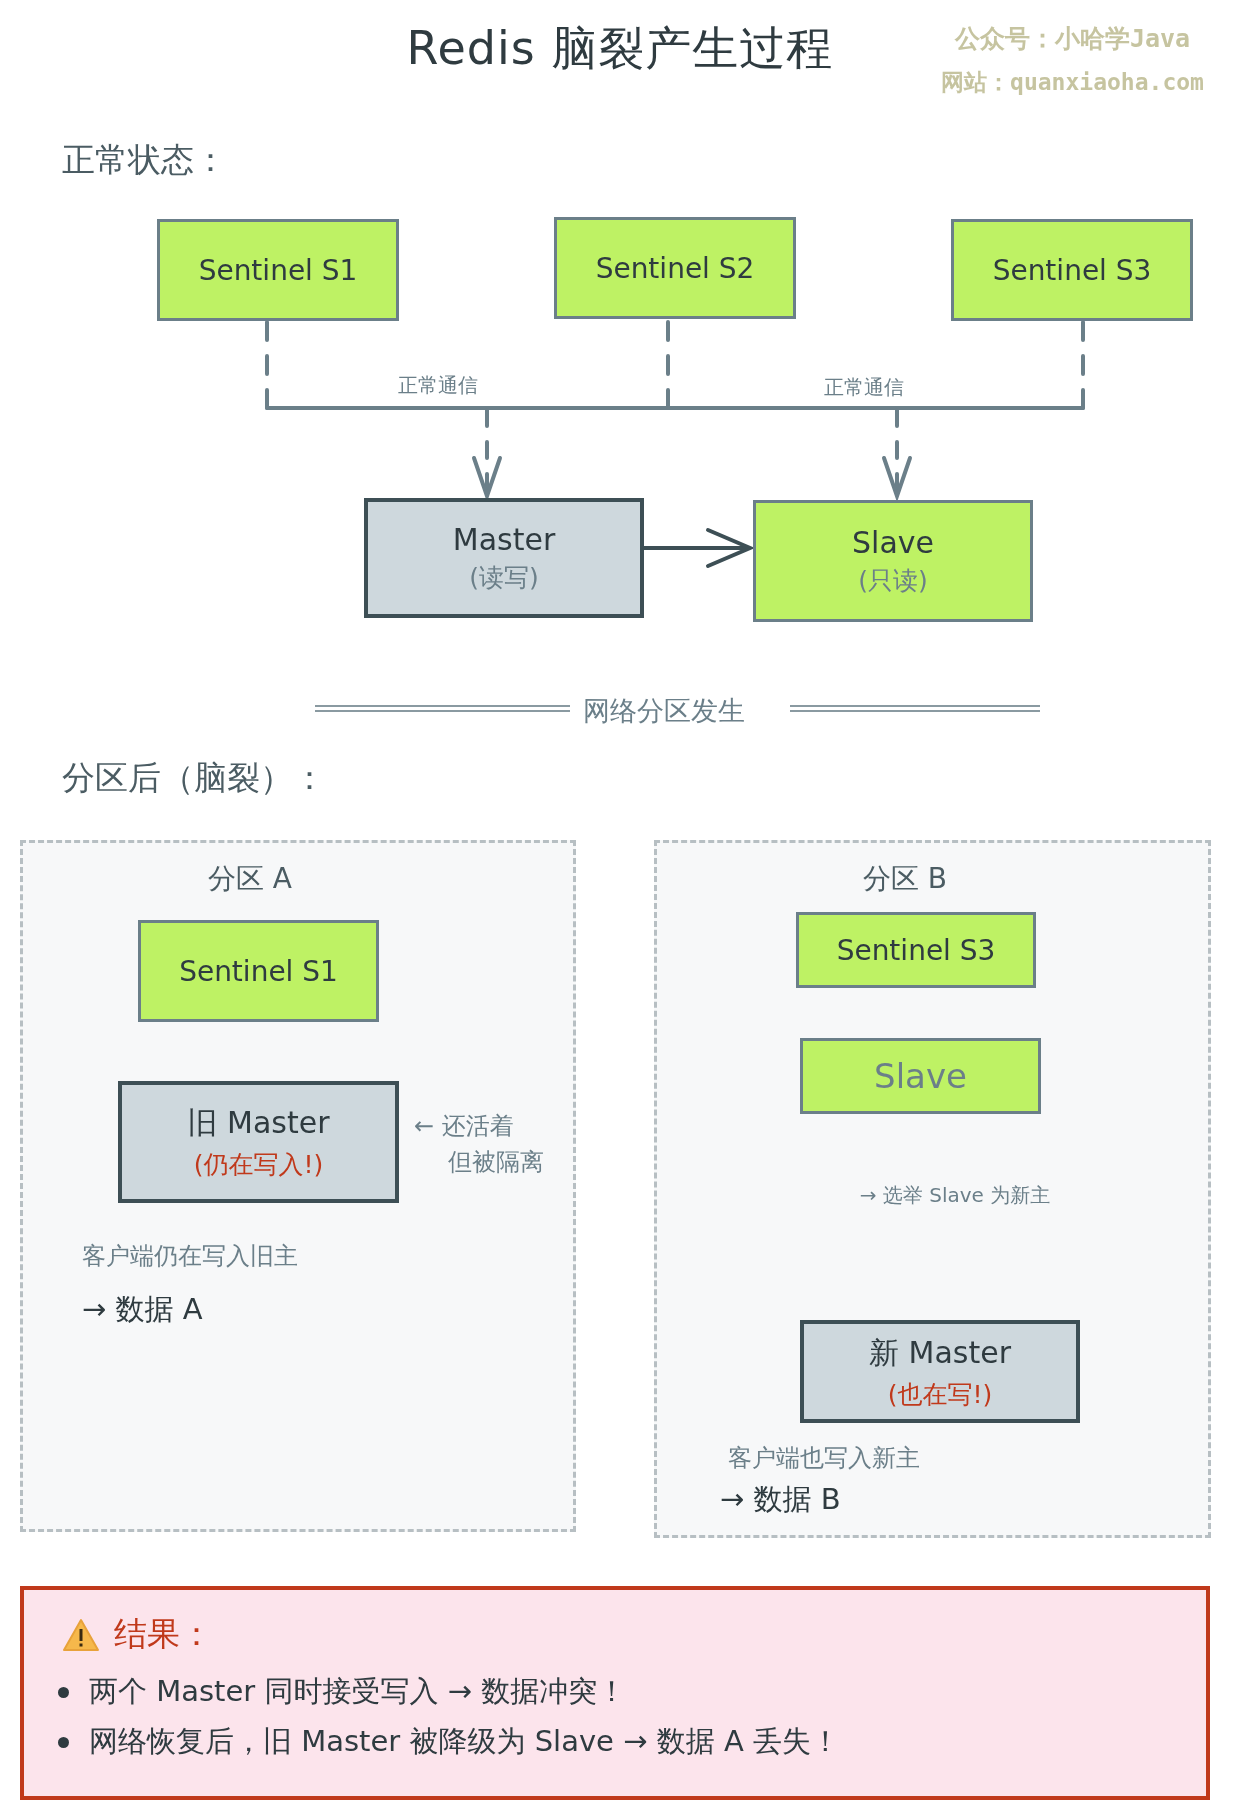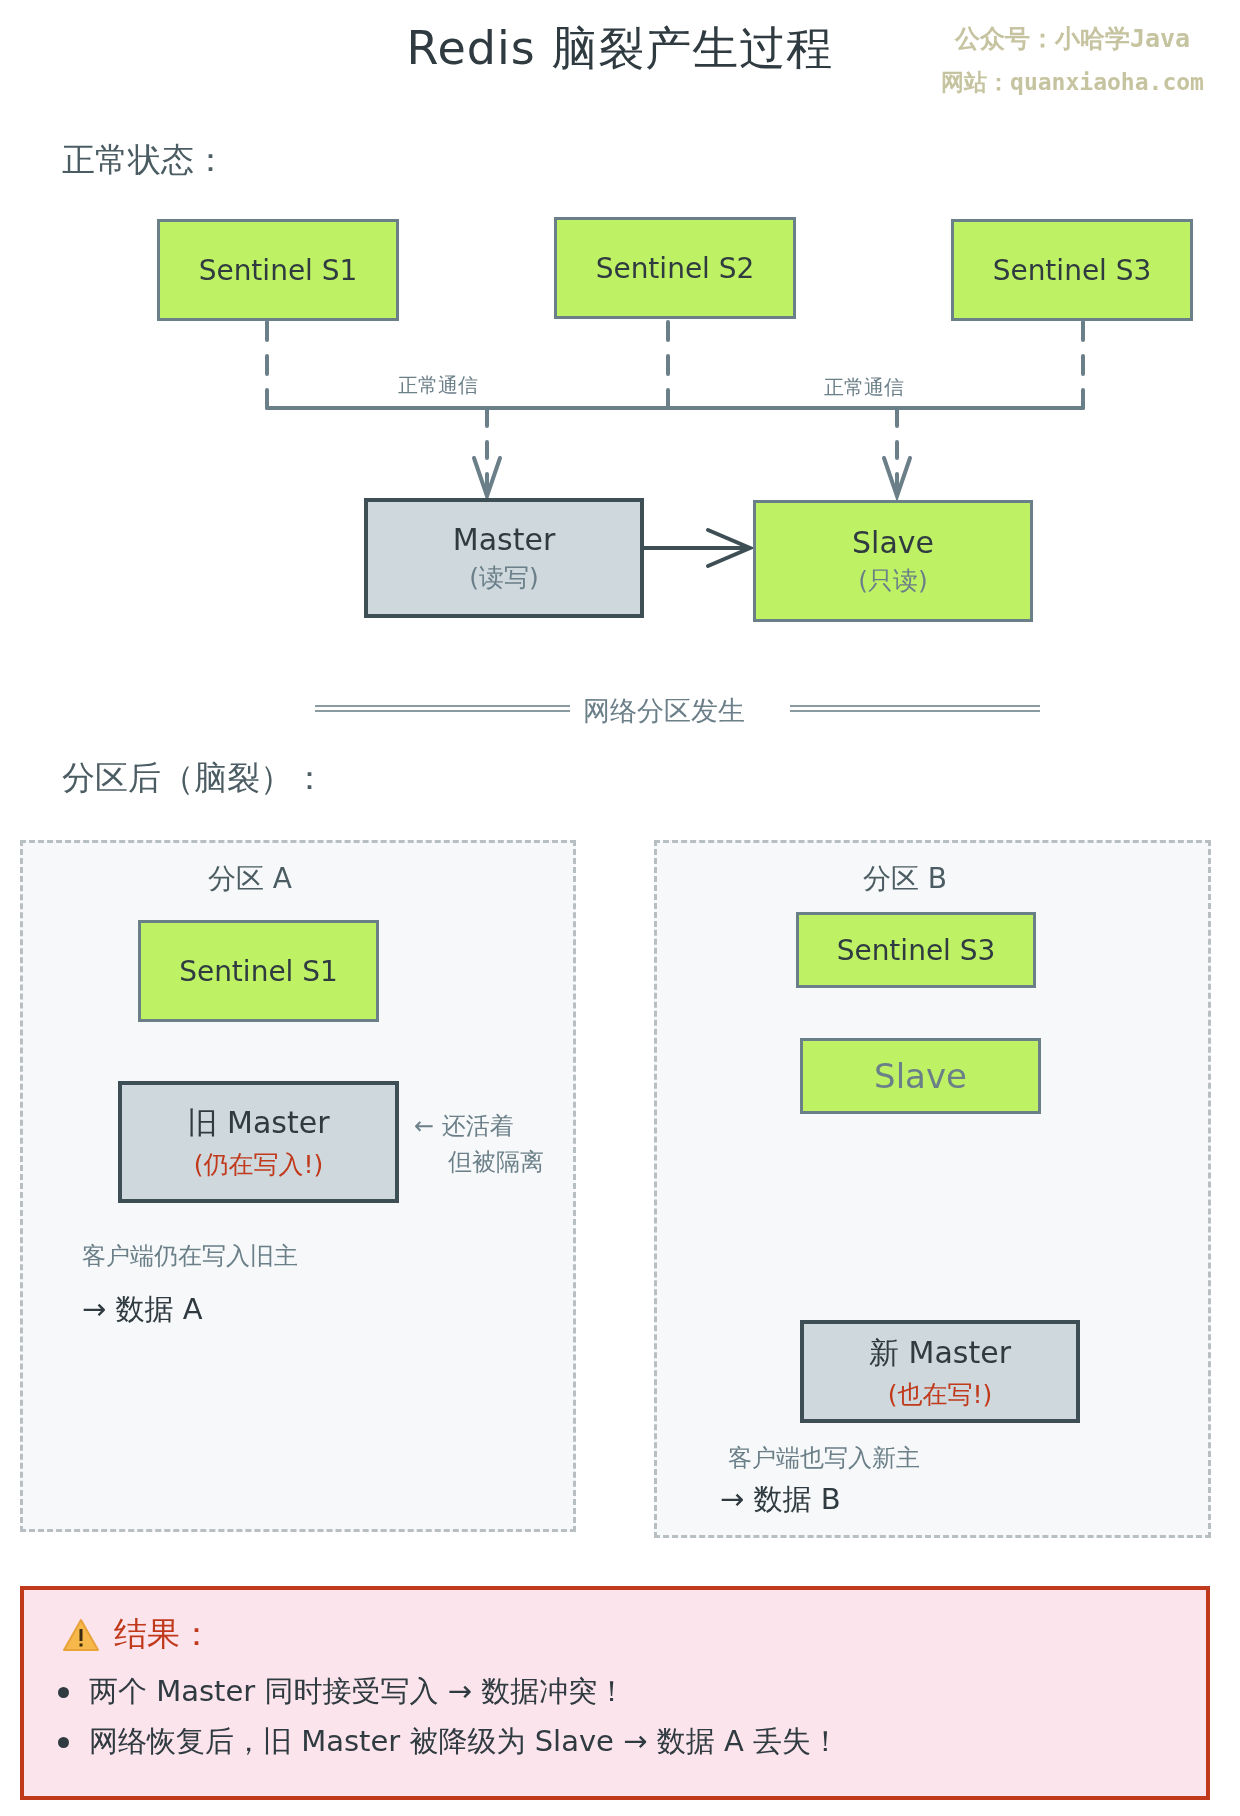--- a/index.html
+++ b/index.html
@@ -133,20 +133,21 @@
 <div class="abs data-line" style="left:82px;top:1290px;">→ 数据 A</div>
 
 <div class="abs part-title" style="left:835px;top:860px;width:140px;">分区 B</div>
 <div class="box sentinel" style="left:796px;top:912px;width:240px;height:76px;">
   <span>Sentinel S3</span>
 </div>
 <div class="box slave" style="left:800px;top:1038px;width:241px;height:76px;font-size:34px;color:#6b7f89;">
   <span>Slave</span>
 </div>
 <div class="abs" style="left:780px;top:1180px;width:350px;text-align:center;font-size:20px;color:#6b7f89;line-height:30px;">
+  <div>→ 选举 Slave 为新主</div>
 </div>
 <div class="box master" style="left:800px;top:1320px;width:280px;height:103px;">
   <span>新 Master</span>
   <span class="sub red">(也在写!)</span>
 </div>
 <div class="abs note" style="left:728px;top:1442px;">客户端也写入新主</div>
 <div class="abs data-line" style="left:720px;top:1480px;">→ 数据 B</div>
 
 <div class="abs result"></div>
 <div class="abs result-title">

